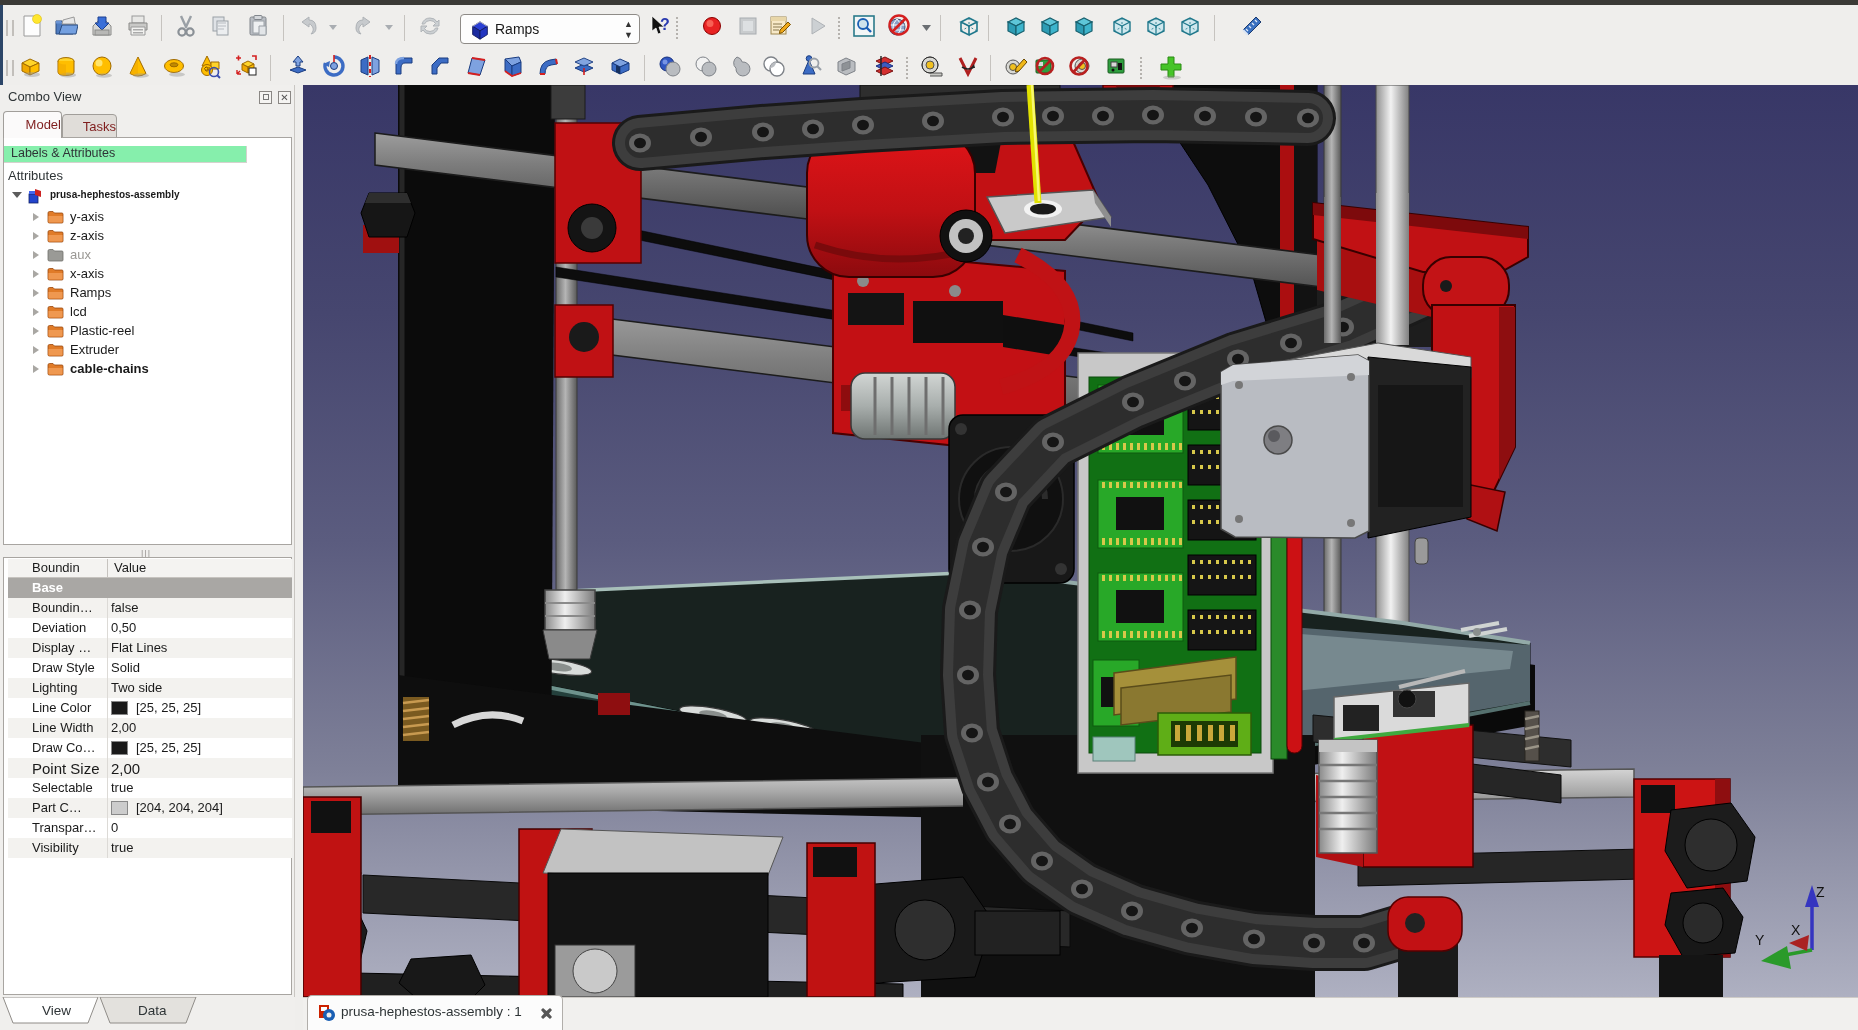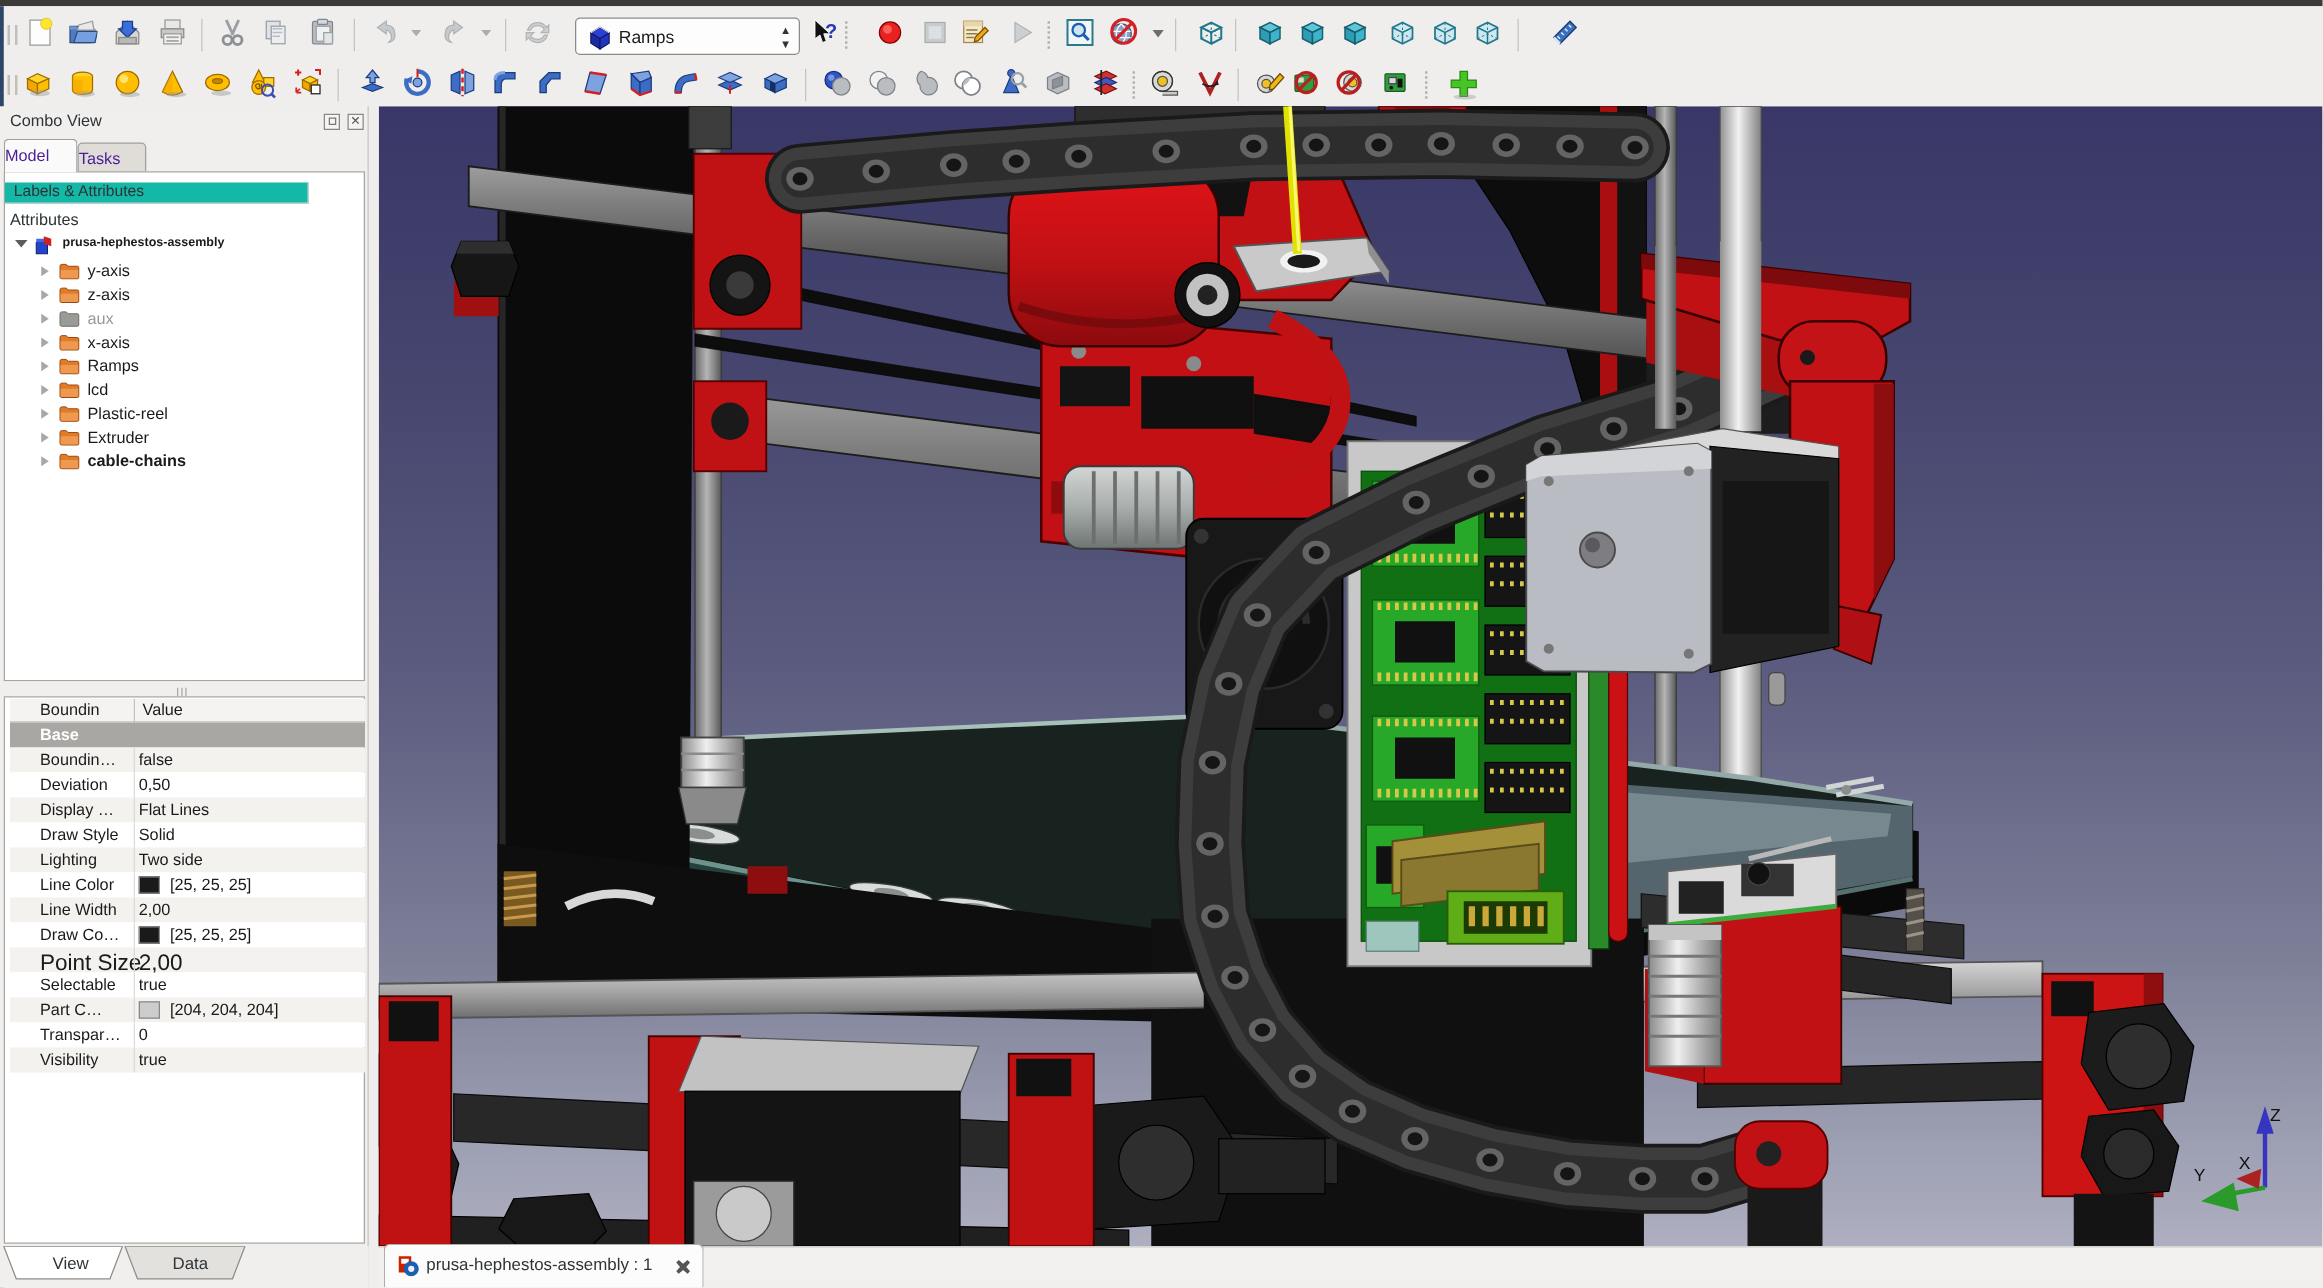--- a/index.html
+++ b/index.html
@@ -8,25 +8,25 @@
 #topstrip { left:0; top:0; width:1858px; height:5px; background:#3b3a36; }
 #toolbars { left:0; top:5px; width:1858px; height:80px; background:#efeeec; }
 #panel { left:0; top:85px; width:295px; height:945px; background:#f0efed; border-right:1px solid #c9c6c2; }
 #leftedge { left:0; top:5px; width:3px; height:1025px; background:#2c4668; }
 #viewport { left:303px; top:85px; width:1555px; height:912px; }
 #bottombar { left:303px; top:997px; width:1555px; height:33px; background:#f1f0ee; border-top:1px solid #cecbc7; }
 #combo { left:460px; top:9px; width:180px; height:30px; background:#fdfdfd; border:1px solid #8e8b87; border-radius:4px; }
 #combo .cube { position:absolute; left:8px; top:4px; }
 #combo .txt { position:absolute; left:34px; top:6px; font-size:14px; color:#1a1a1a; }
 #combo .spin { position:absolute; right:6px; top:4px; font-size:9px; color:#333; line-height:11px; }
-.tab { position:absolute; font-size:13px; color:#4c1d95; text-align:left; }
+.tab { position:absolute; font-size:13px; color:#7f1d1d; text-align:right; }
 #tab-model { left:3px; top:111px; width:59px; height:27px; background:#fbfafa; border:1px solid #a19e9a; border-bottom:none; border-radius:4px 4px 0 0; line-height:26px; z-index:3;}
 #tab-tasks { left:62px; top:114px; width:55px; height:24px; background:#e0ddd9; border:1px solid #a19e9a; border-radius:4px 4px 0 0; line-height:23px; }
 #treeframe { left:3px; top:137px; width:289px; height:408px; background:#ffffff; border:1px solid #a8a5a1; border-top:1px solid #a8a5a1;}
-#treehdr { left:4px; top:146px; width:243px; height:17px; background:#14b8a6; border-right:1px solid #d5d2ce; border-bottom:1px solid #d5d2ce; font-size:12.5px; color:#2e3436; padding-left:7px; }
+#treehdr { left:4px; top:146px; width:243px; height:17px; background:#86efac; border-right:1px solid #d5d2ce; border-bottom:1px solid #d5d2ce; font-size:12.5px; color:#2e3436; padding-left:7px; }
 #splitter { left:3px; top:545px; width:289px; height:12px; background:#f0efed; }
 #propframe { left:3px; top:557px; width:289px; height:438px; background:#ffffff; border:1px solid #a8a5a1; }
 #viewtabs { left:0px; top:997px; width:295px; height:33px; background:#f0efed; }
 #doc-tab { left:307px; top:995px; width:256px; height:35px; background:#fcfcfc; border:1px solid #b1aeaa; border-bottom:none; border-radius:5px 5px 0 0; }
 #doc-tab .txt { position:absolute; left:33px; top:8px; font-size:13.5px; color:#2e3436; }
 </style>
 </head>
 <body>
 <div class="abs" id="topstrip"></div>
 <div class="abs" id="toolbars">
@@ -500,21 +500,21 @@
       <span style="position:absolute;left:24px;top:2px;text-align:right;">Line Width</span>
       <span style="position:absolute;left:103px;top:2px;">2,00</span>
       <span style="position:absolute;left:99px;top:0;width:1px;height:20px;background:#dcdad6;"></span>
     </div>
 <div style="position:absolute;left:4px;top:180px;width:284px;height:20px;background:#ffffff;font-size:13px;color:#1a1a1a;">
       <span style="position:absolute;left:103px;top:3px;width:17px;height:14px;background:#1a1a1a;border:1px solid #888;"></span>
       <span style="position:absolute;left:24px;top:2px;">Draw Co…</span>
       <span style="position:absolute;left:128px;top:2px;">[25, 25, 25]</span>
       <span style="position:absolute;left:99px;top:0;width:1px;height:20px;background:#dcdad6;"></span>
     </div>
-<div style="position:absolute;left:4px;top:200px;width:284px;height:20px;background:#f3f2ef;font-size:18px;color:#1a1a1a;">
+<div style="position:absolute;left:4px;top:200px;width:284px;height:20px;background:#f3f2ef;font-size:15px;color:#1a1a1a;">
       <span style="position:absolute;left:24px;top:2px;">Point Size</span>
       <span style="position:absolute;left:103px;top:2px;">2,00</span>
       <span style="position:absolute;left:99px;top:0;width:1px;height:20px;background:#dcdad6;"></span>
     </div>
 <div style="position:absolute;left:4px;top:220px;width:284px;height:20px;background:#ffffff;font-size:13px;color:#1a1a1a;">
       <span style="position:absolute;left:24px;top:2px;">Selectable</span>
       <span style="position:absolute;left:103px;top:2px;">true</span>
       <span style="position:absolute;left:99px;top:0;width:1px;height:20px;background:#dcdad6;"></span>
     </div>
 <div style="position:absolute;left:4px;top:240px;width:284px;height:20px;background:#f3f2ef;font-size:13px;color:#1a1a1a;">

